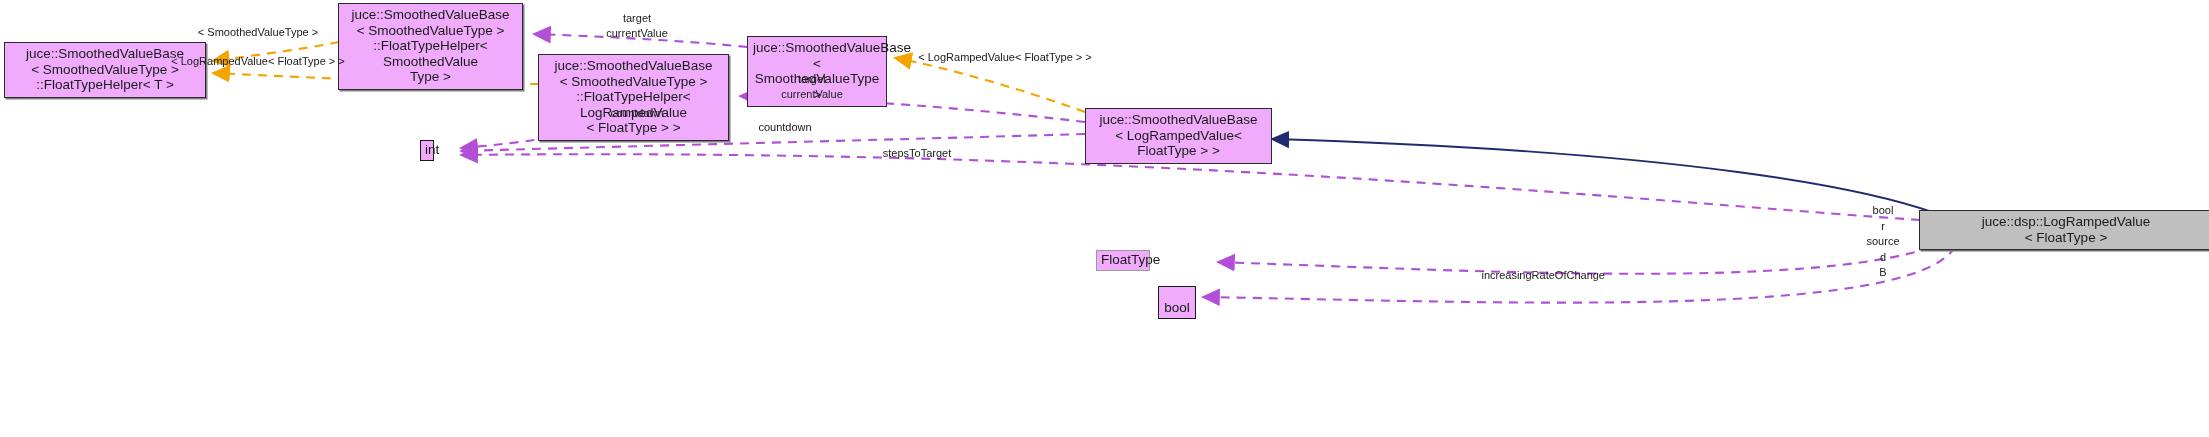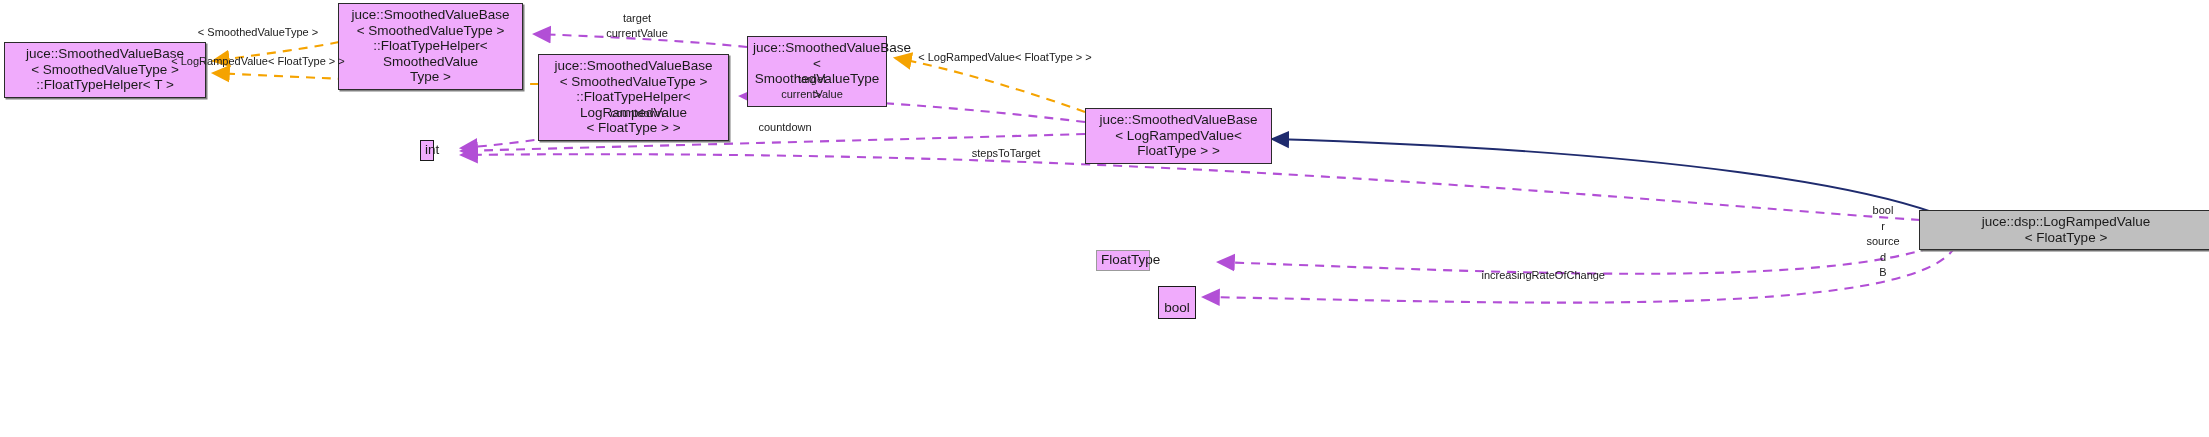--- a/index.html
+++ b/index.html
@@ -124,21 +124,21 @@
   <div class="edge-label" style="left:562px;top:11px;width:150px;">target
 currentValue</div>
 
   <div class="edge-label" style="left:737px;top:72px;width:150px;">target
 currentValue</div>
 
   <div class="edge-label" style="left:562px;top:106px;width:150px;">countdown</div>
 
   <div class="edge-label" style="left:710px;top:120px;width:150px;">countdown</div>
 
-  <div class="edge-label" style="left:926px;top:146px;width:160px;text-align:center;">stepsToTarget</div>
+  <div class="edge-label" style="left:837px;top:146px;width:160px;text-align:center;">stepsToTarget</div>
 
   <div class="edge-label stack" style="left:1848px;top:203px;width:70px;">bool
 r
 source
 d
 B</div>
 
   <div class="edge-label" style="left:1205px;top:268px;width:400px;text-align:right;">increasingRateOfChange</div>
 
 </div>

